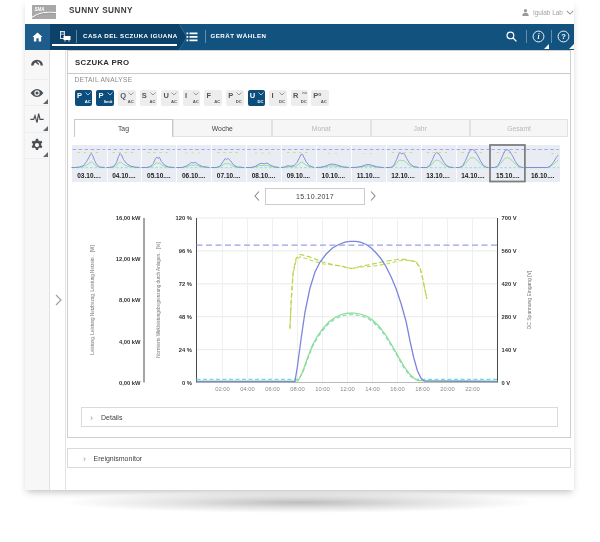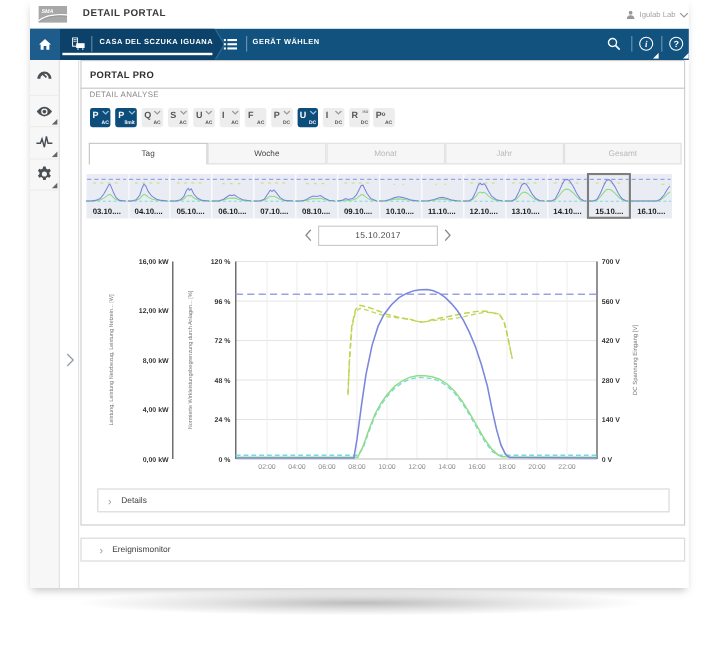--- a/index.html
+++ b/index.html
@@ -48,21 +48,21 @@
 <body>
 <div id="page">
  <div id="shadow"></div>
  <div id="win"></div>
  <div id="logo"><svg width="24" height="14" viewBox="0 0 48 28">
         <rect width="48" height="28" fill="#a8a8a8"></rect>
         <text x="5" y="11" font-family="Liberation Sans, sans-serif" font-size="9" font-weight="bold" font-style="italic" fill="#fff">SMA</text>
         <path d="M0 25 Q16 12 48 15" fill="none" stroke="#fff" stroke-width="2.2"></path>
         <path d="M0 27 Q16 14 48 17" fill="none" stroke="#8e8e8e" stroke-width="1.2"></path>
       </svg></div>
- <div id="brand">DETAIL PORTAL</div>
+ <div id="brand">SUNNY SUNNY</div>
  <div id="user">
       <svg width="9" height="9" viewBox="0 0 24 24">
         <circle cx="12" cy="7" r="4.2" fill="#999"></circle>
         <path d="M3.5 21 A8.5 8.5 0 0 1 20.5 21 Z" fill="#999"></path>
       </svg>
       <span>Igulab Lab</span>
       <svg width="8" height="5" viewBox="0 0 10 6">
         <path d="M1 1 L5 5 L9 1" fill="none" stroke="#999" stroke-width="1.3"></path>
       </svg>
     </div>
@@ -159,21 +159,21 @@
         </svg></span>
       <span class="corner"><svg width="5" height="5" viewBox="0 0 5 5">
           <path d="M5 0 L5 5 L0 5 Z" fill="#4a4f54"></path>
         </svg></span>
     </div>
  <div id="expander"></div>
  <svg style="position:absolute;left:54.5px;top:294px" width="7" height="12" viewBox="0 0 7 12">
       <path d="M1 1 L6 6 L1 11" fill="none" stroke="#98a2aa" stroke-width="1.2"></path>
     </svg>
  <div id="card"></div>
- <div id="title">PORTAL PRO</div>
+ <div id="title">SCZUKA PRO</div>
  <div id="titlesep"></div>
  <div id="subtitle">DETAIL ANALYSE</div>
  <div class="pbtn sel" style="left:74.8px">
       <span class="bmain">P</span>
       <svg class="bchev" width="6" height="4" viewBox="0 0 6 4">
         <path d="M0.5 0.5 L3 3 L5.5 0.5" fill="none" stroke="#9fc0d4" stroke-width="1"></path>
       </svg>
       <span class="bsub">AC</span>
     </div>
 <div class="pbtn sel" style="left:96.4px">

